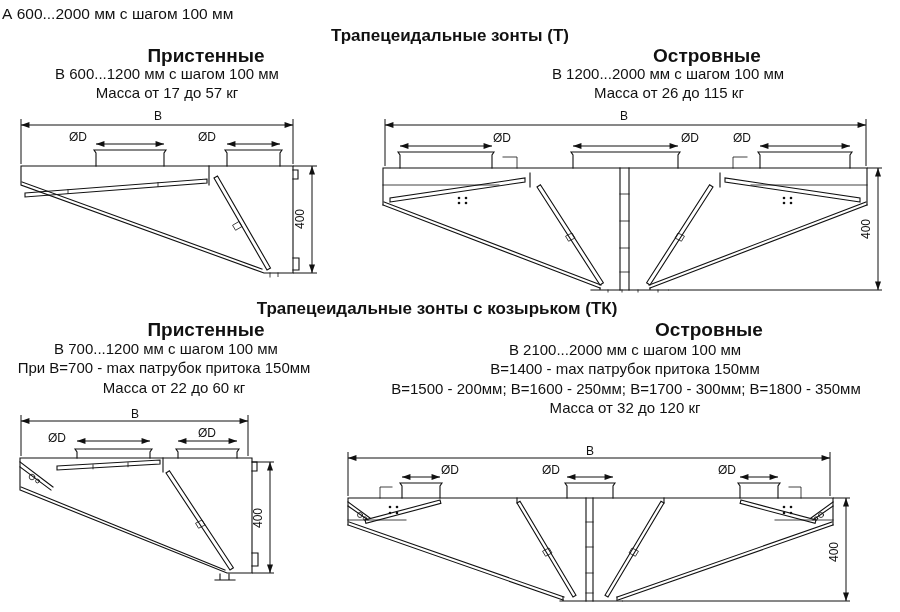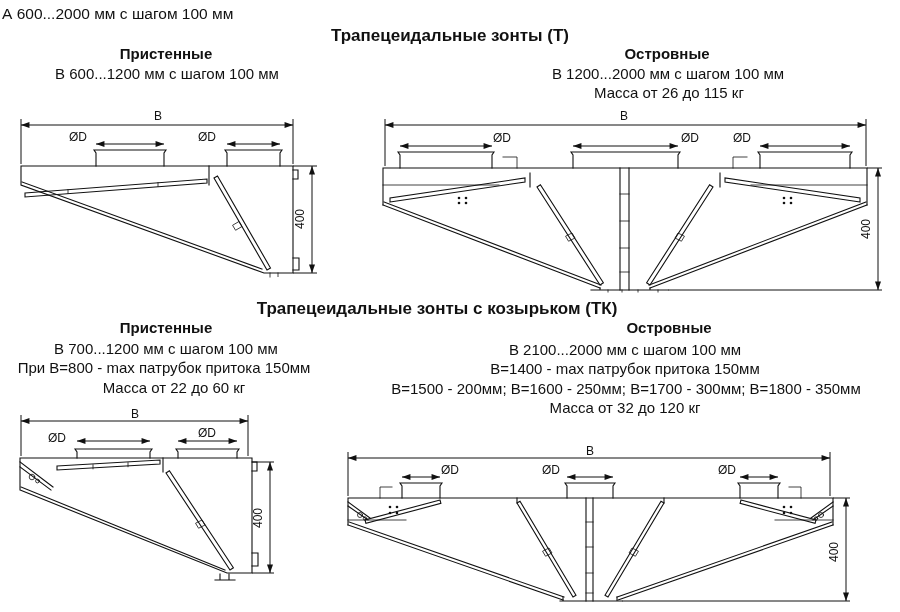--- a/index.html
+++ b/index.html
@@ -1,50 +1,51 @@
 <!DOCTYPE html>
 <html><head>
 <meta charset="utf-8">
 <style>
   html,body{margin:0;padding:0;background:#fff;}
   #sheet{position:relative;width:900px;height:612px;background:#fff;overflow:hidden;
          font-family:"Liberation Sans",sans-serif;color:#111;}
   .tline{position:absolute;transform:translateX(-50%);white-space:nowrap;
          font-size:15px;line-height:1.15;color:#111;}
   .note{position:absolute;white-space:nowrap;font-size:15.5px;color:#111;}
-  .heading{font-weight:bold;font-size:15px;}
+  .heading{font-weight:bold;font-size:19px;margin-left:40px;}
   .title{font-weight:bold;font-size:17px;text-align:center;}
   svg{position:absolute;overflow:visible;}
   .ln{fill:none;stroke:#111;stroke-width:1.1;stroke-linecap:square;stroke-linejoin:miter;}
   .thin{stroke-width:0.8;}
   .dim{fill:none;stroke:#111;stroke-width:1;}
   svg text{font-family:"Liberation Sans",sans-serif;font-size:12px;fill:#111;}
   .dot{fill:#111;stroke:none;}
 </style>
 </head>
 <body>
 
 <div id="sheet">
 
   <div class="note" style="left:2px;top:5px">А 600...2000 мм с шагом 100 мм</div>
 
   <div class="tline title" style="left:450px;top:26px">Трапецеидальные зонты (Т)</div>
 
   <div class="tline heading" style="left:166px;top:45px">Пристенные</div>
   <div class="tline" style="left:167px;top:65px">В 600...1200 мм с шагом 100 мм</div>
+  <div class="tline" style="left:167px;top:84px">Масса от 17 до 57 кг</div>
 
   <div class="tline heading" style="left:667px;top:45px">Островные</div>
   <div class="tline" style="left:668px;top:65px">В 1200...2000 мм с шагом 100 мм</div>
   <div class="tline" style="left:669px;top:84px">Масса от 26 до 115 кг</div>
 
   <div class="tline title" style="left:437px;top:299px">Трапецеидальные зонты с козырьком (ТК)</div>
 
   <div class="tline heading" style="left:166px;top:319px">Пристенные</div>
   <div class="tline" style="left:166px;top:340px">В 700...1200 мм с шагом 100 мм</div>
-  <div class="tline" style="left:164px;top:359px">При В=800 - max патрубок притока 150мм</div>
+  <div class="tline" style="left:164px;top:359px">При В=700 - max патрубок притока 150мм</div>
   <div class="tline" style="left:174px;top:379px">Масса от 22 до 60 кг</div>
 
   <div class="tline heading" style="left:669px;top:319px">Островные</div>
   <div class="tline" style="left:625px;top:341px">В 2100...2000 мм с шагом 100 мм</div>
   <div class="tline" style="left:625px;top:360px">В=1400 - max патрубок притока 150мм</div>
   <div class="tline" style="left:626px;top:380px">В=1500 - 200мм; В=1600 - 250мм; В=1700 - 300мм; В=1800 - 350мм</div>
   <div class="tline" style="left:625px;top:399px">Масса от 32 до 120 кг</div>
 
   <svg style="left:8px;top:106px" width="320" height="190" viewBox="0 0 320 190">
     <defs>

